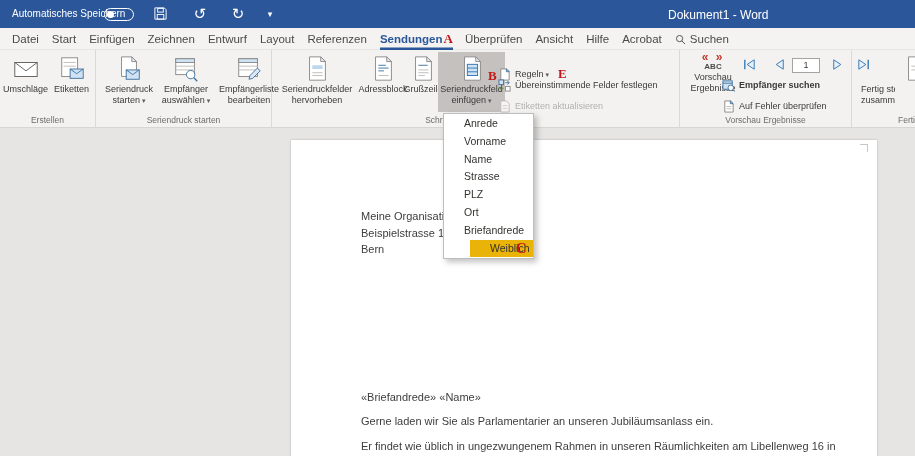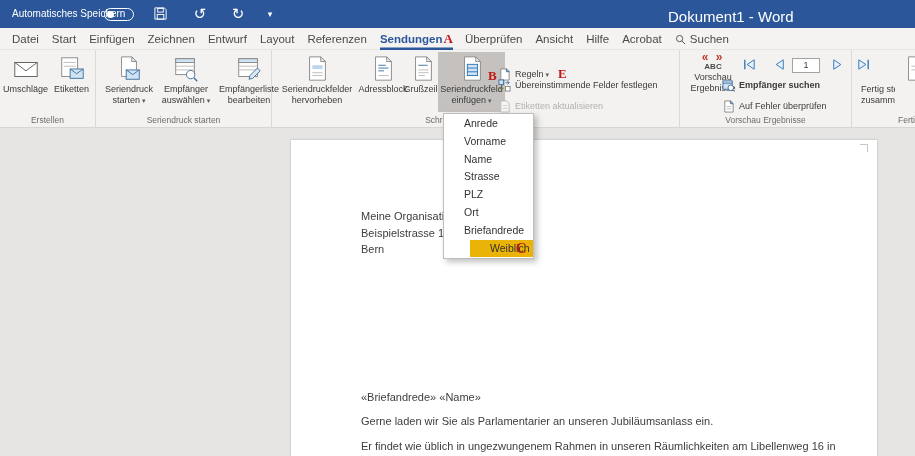--- a/index.html
+++ b/index.html
@@ -10,21 +10,21 @@
   
   .titlebar { position:absolute; left:0; top:0; width:915px; height:28px; background:#2b579a; color:#fff; }
   .autosave-label { position:absolute; left:12px; top:8px; font-size:10px; }
   .toggle { position:absolute; left:104px; top:8px; width:30px; height:13px; border:1px solid #fff; border-radius:7px; }
   .toggle .knob { position:absolute; left:2px; top:2px; width:7px; height:7px; border-radius:50%; background:#fff; }
   .qat-icon { position:absolute; top:4px; width:20px; height:20px; color:#fff; font-size:15px; line-height:20px; text-align:center; font-family:"DejaVu Sans", sans-serif; }
   .qat-save { left:150px; }
   .qat-undo { left:190px; }
   .qat-redo { left:228px; }
   .qat-caret { left:260px; font-size:9px; }
-  .doc-title { position:absolute; left:668px; top:8px; font-size:15px; color:#fff; }
+  .doc-title { position:absolute; left:668px; top:8px; font-size:12px; color:#fff; }
 
   
   .tabrow { position:absolute; left:0; top:28px; width:915px; height:22px; background:#f4f3f1; display:flex; align-items:center; gap:12px; padding-left:12px; border-bottom:1px solid #e8e6e4; }
   .tab { position:relative; font-size:11.5px; color:#4b4a48; height:22px; line-height:21px; white-space:nowrap; cursor:default; }
   .tab.active { color:#2b579a; font-weight:700; box-shadow:inset 0 -2.5px 0 #2b579a; }
   .tab .tab-note { font-family:"Liberation Serif", serif; font-weight:700; color:#c11818; font-size:13px; margin-left:1px; }
   .tab .search-glyph { display:none; margin-right:4px; vertical-align:-2px; }
   .tab.search .search-glyph { display:inline-block; }
 
   

